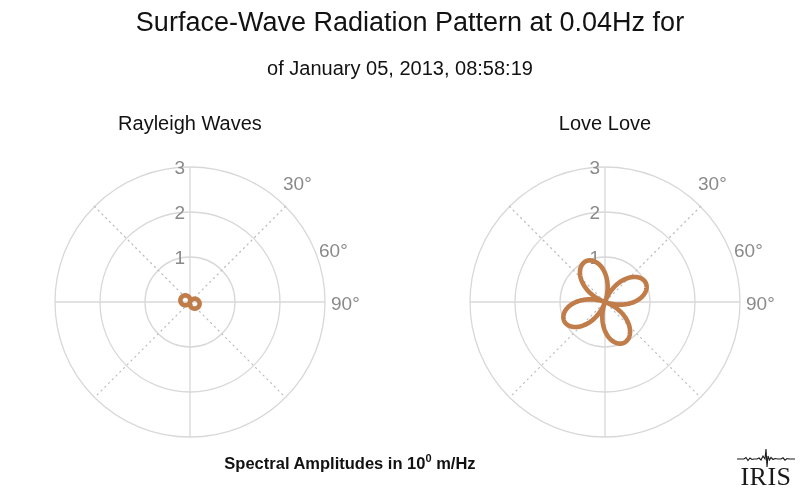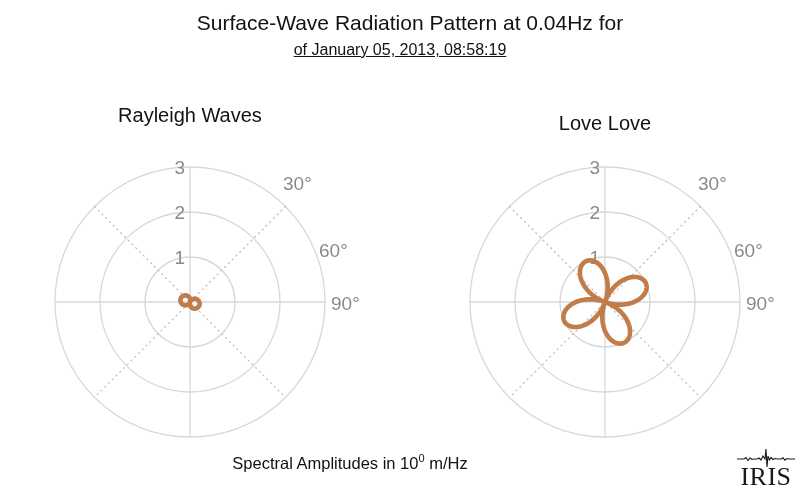--- a/index.html
+++ b/index.html
@@ -17,42 +17,41 @@
     color: #000000;
   }
   .title-block {
     position: absolute;
     left: 0;
     top: 8px;
     width: 800px;
     text-align: center;
   }
   .title-line {
-    font-size: 21px;
+    font-size: 27px;
     line-height: 29px;
     color: #121212;
     white-space: nowrap;
     padding-left: 20px;
   }
   .subtitle-line {
-    font-size: 16px;
+    font-size: 20px;
     line-height: 22px;
     color: #121212;
-    margin-top: 2px;
+    margin-top: 20px;
     white-space: nowrap;
-    text-decoration: underline;
   }
   .panel-title {
     position: absolute;
     font-size: 20px;
     color: #121212;
     white-space: nowrap;
     text-align: center;
   }
-  #rayleigh-title { left: 90px; top: 104px; width: 200px; }
+  #rayleigh-title { left: 90px; top: 112px; width: 200px; }
   #love-title     { left: 505px; top: 112px; width: 200px; }
 
   .polar-svg {
     position: absolute;
     top: 140px;
   }
   #rayleigh-svg { left: 40px; }
   #love-svg     { left: 455px; }
 
   .grid-circle {
@@ -91,20 +90,21 @@
 
   .footer-label {
     position: absolute;
     left: 0;
     top: 452px;
     width: 700px;
     text-align: center;
     font-size: 16.5px;
     color: #121212;
     white-space: nowrap;
+    font-weight: bold;
   }
   .footer-label sup {
     font-size: 11px;
     vertical-align: super;
   }
   #iris-logo {
     position: absolute;
     left: 735px;
     top: 445px;
   }

